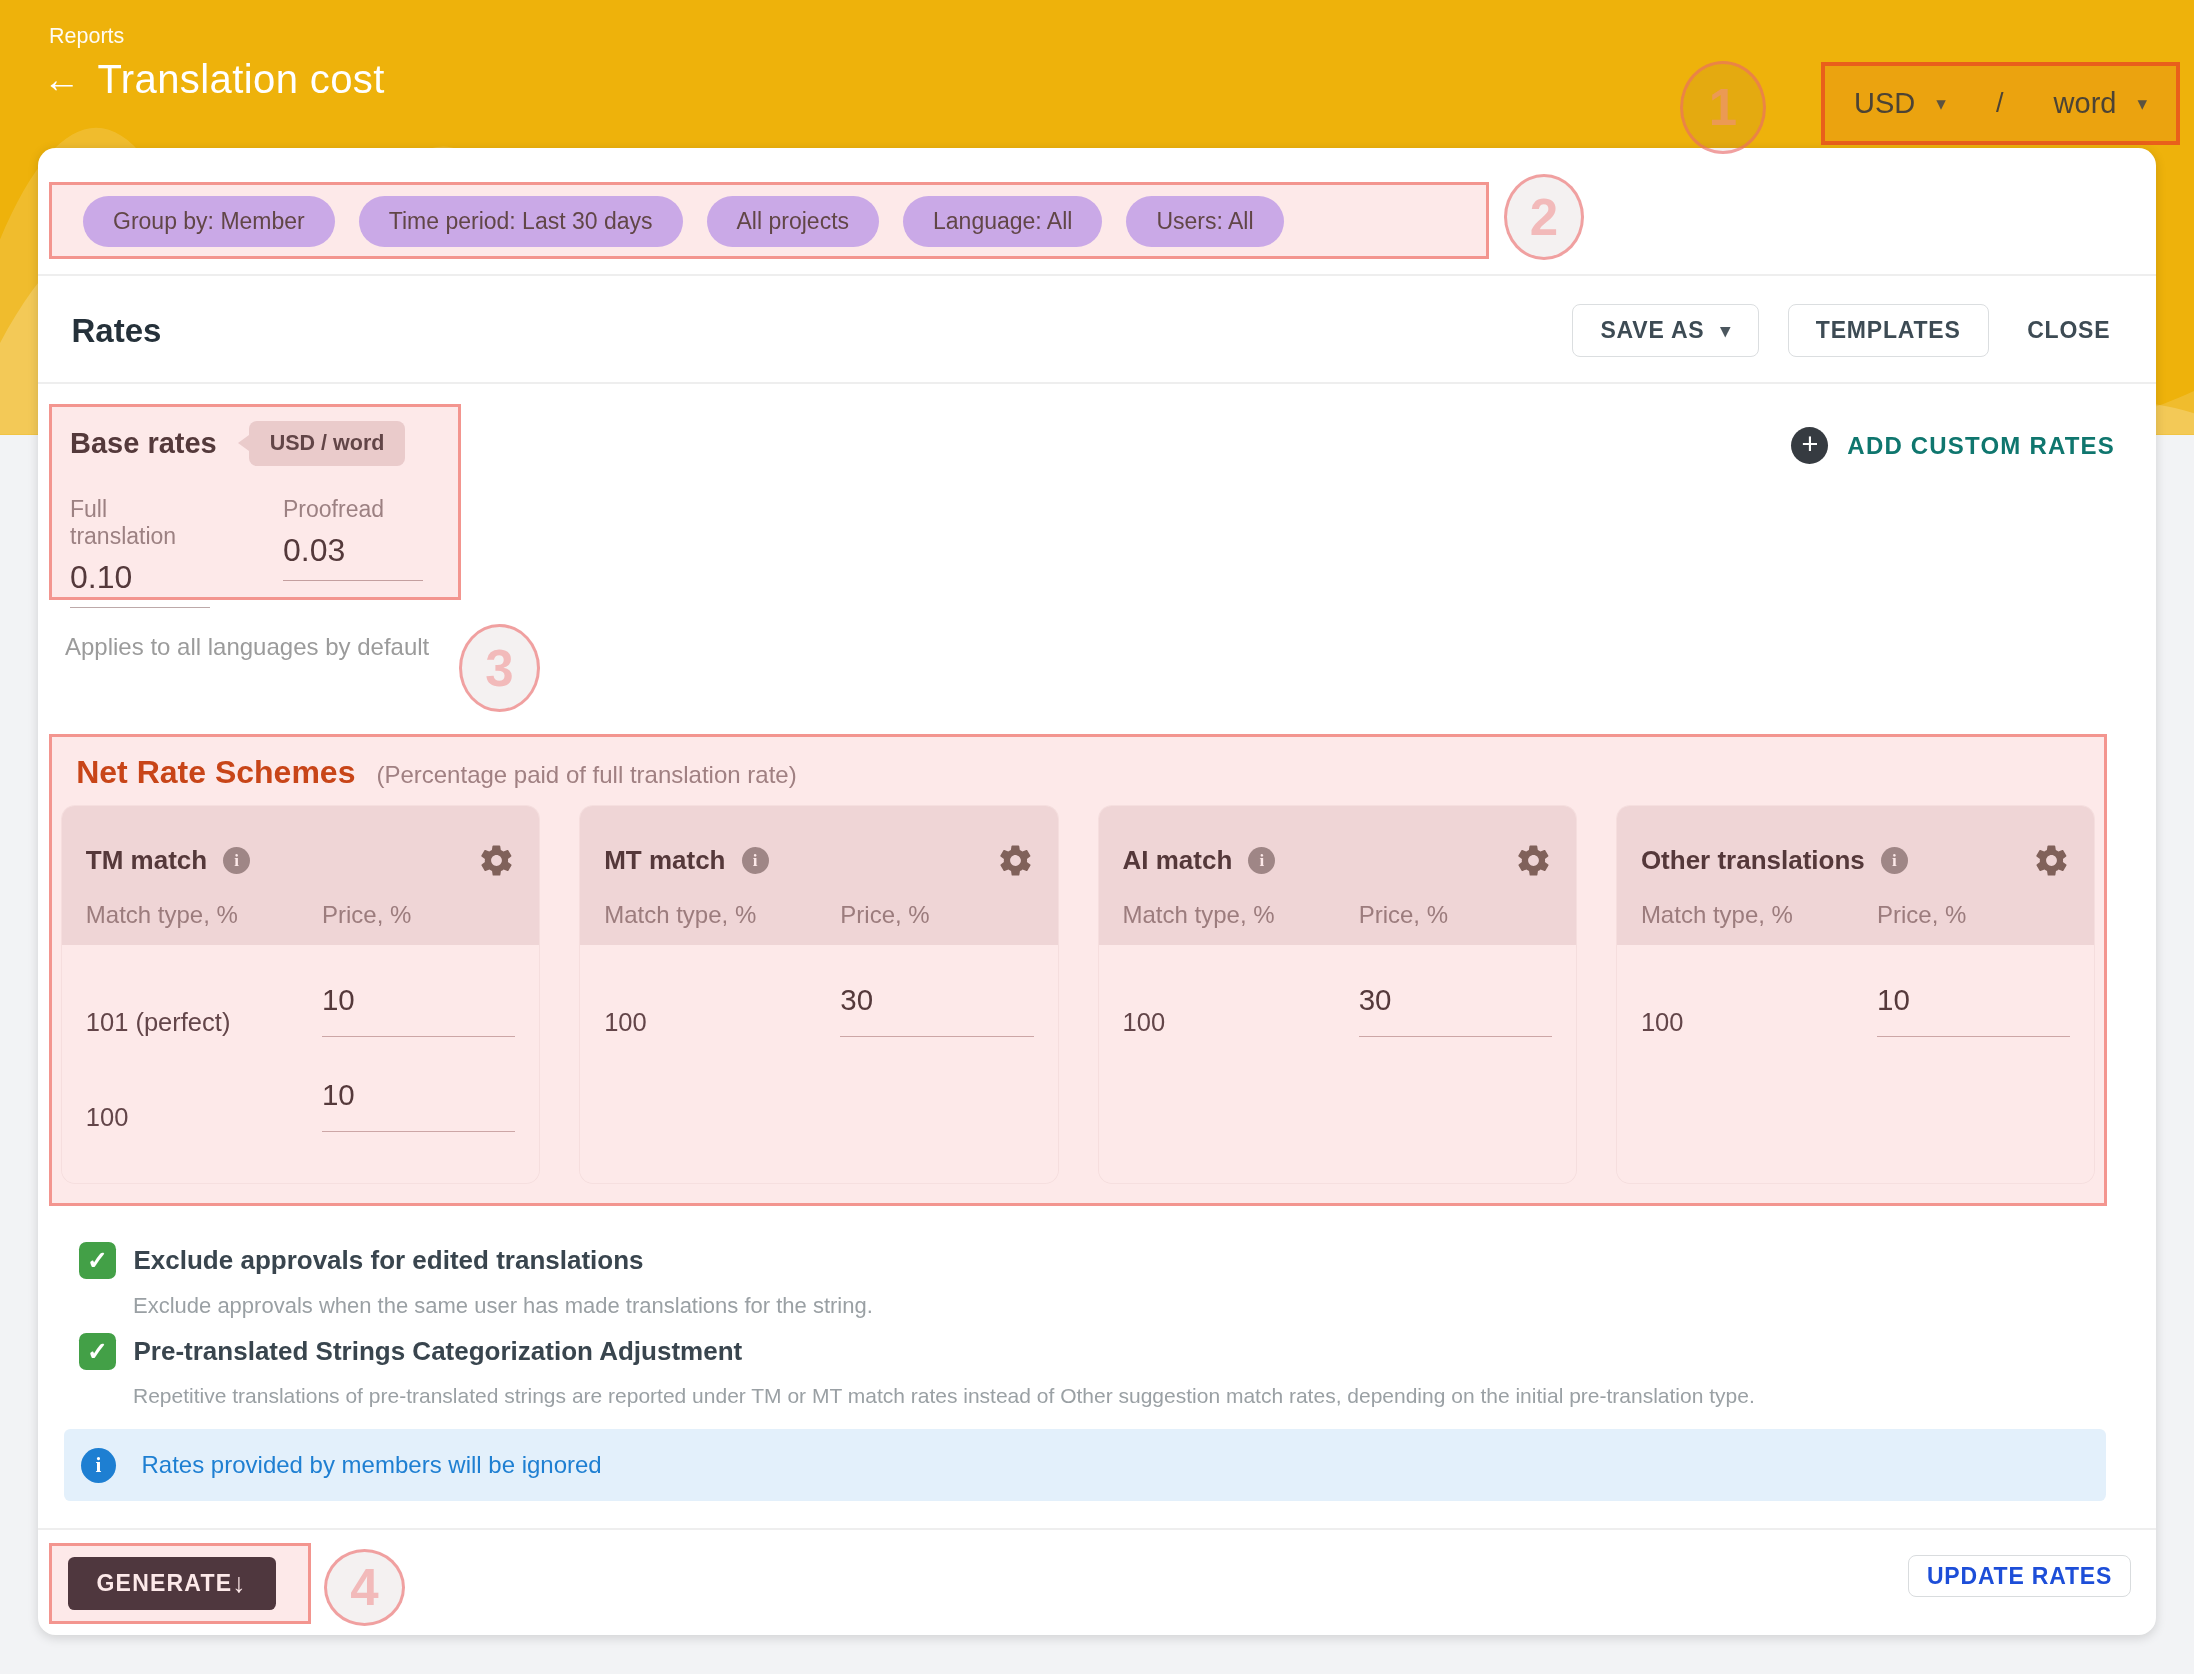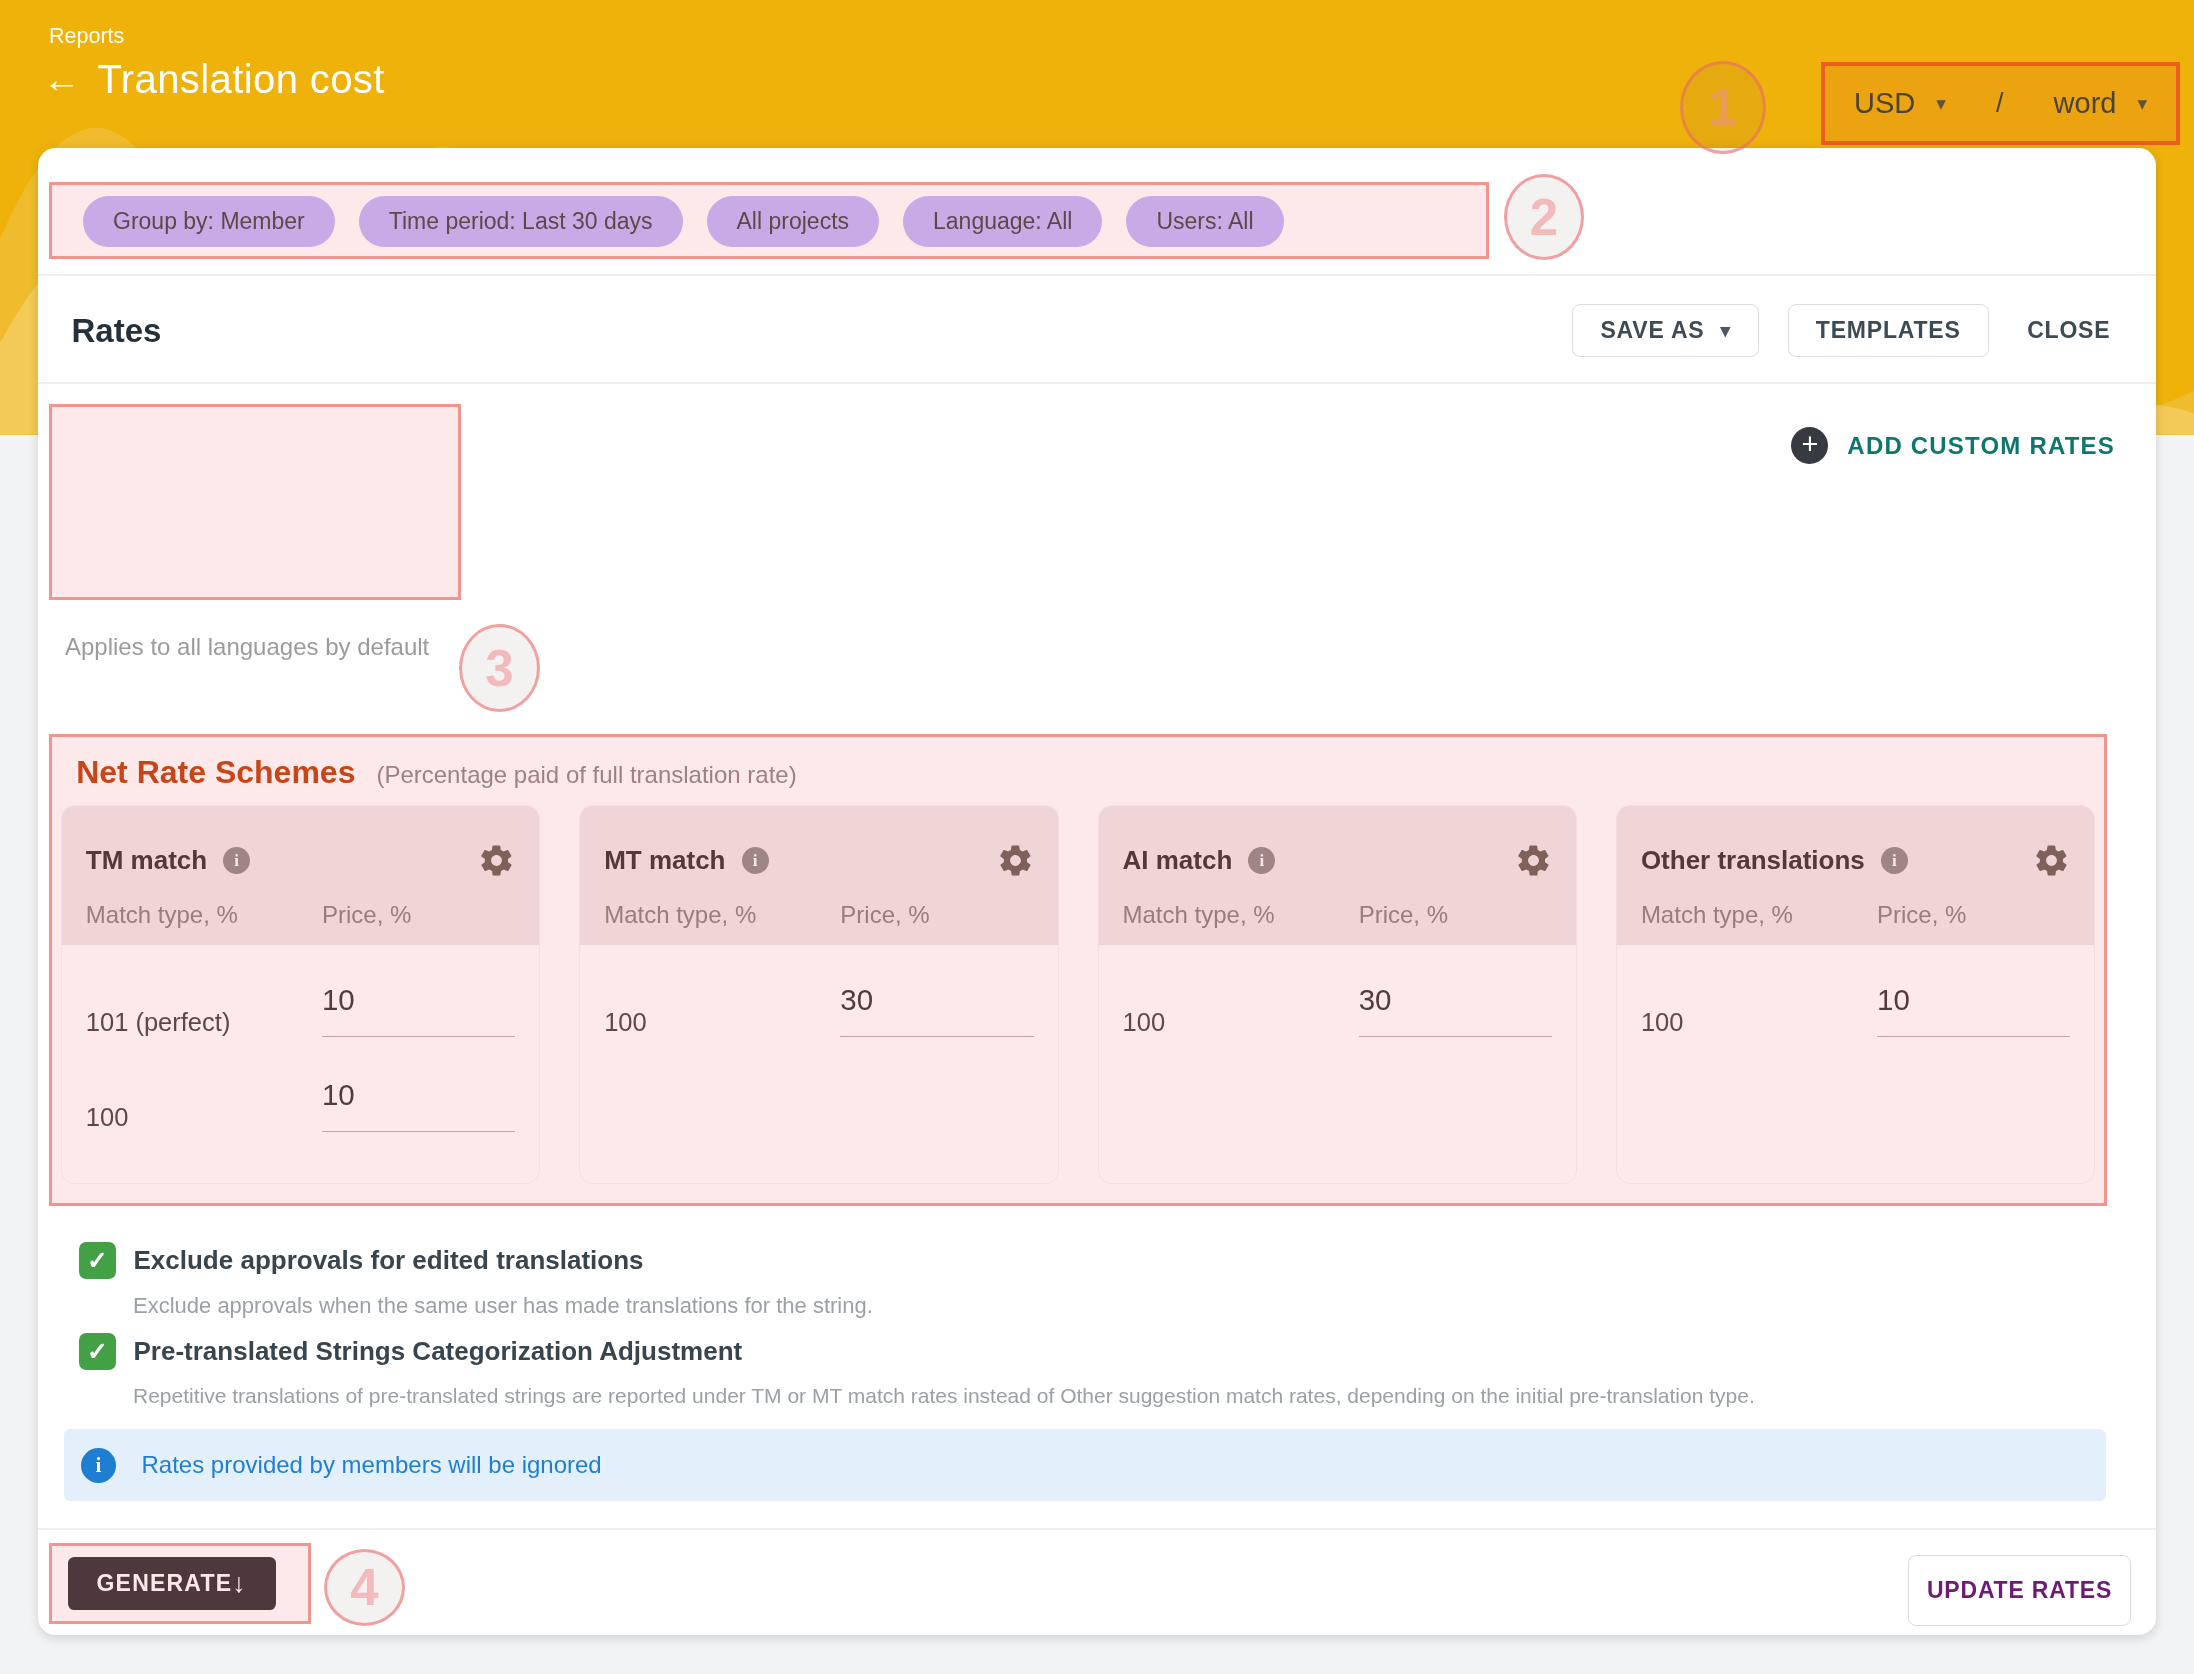--- a/index.html
+++ b/index.html
@@ -88,23 +88,23 @@
   
   .banner{position:absolute;left:25.5px;top:1281px;width:2042px;height:72px;box-sizing:border-box;border-radius:6.4px;
     background:#e3f0fb;display:flex;align-items:center;gap:25.5px;padding:0 17.5px;}
   .banner-i{width:35px;height:35px;border-radius:50%;background:#1e7fd2;color:#fff;display:flex;align-items:center;
     justify-content:center;font-size:21px;font-weight:bold;flex:none;font-family:"Liberation Serif",serif;}
   .banner-text{font-size:24px;color:#1e7fd2;}
   
   .generate-btn{position:absolute;left:29.5px;top:1409px;height:53px;background:#353039;border-radius:6.4px;color:#fff;
     display:flex;align-items:center;padding:0 29px;font-size:23px;font-weight:bold;letter-spacing:1.2px;cursor:pointer;}
   .gen-arrow{font-size:27px;font-weight:normal;}
-  .update-btn{position:absolute;left:1870px;top:1407px;width:223px;height:71px;box-sizing:border-box;border:1.6px solid #d9dcde;
+  .update-btn{position:absolute;left:1870px;top:1407px;width:223px;height:42px;box-sizing:border-box;border:1.6px solid #d9dcde;
     border-radius:8px;background:#fff;display:flex;align-items:center;justify-content:center;font-size:23px;font-weight:bold;
-    color:#701a75;letter-spacing:0.8px;cursor:pointer;}
+    color:#1d4ed8;letter-spacing:0.8px;cursor:pointer;}
   
   .hl{position:absolute;box-sizing:border-box;background:rgba(240,100,100,0.14);border:3.2px solid rgba(238,97,87,0.62);
     pointer-events:none;z-index:40;}
   .hl-chips{left:49px;top:182px;width:1440px;height:77px;}
   .hl-base{left:49px;top:404px;width:412px;height:196px;}
   .hl-net{left:49px;top:734px;width:2058px;height:472px;}
   .hl-gen{left:49px;top:1543px;width:262px;height:81px;}
   .ann{position:absolute;box-sizing:border-box;border:3.2px solid rgba(239,106,106,0.6);background:rgba(110,80,80,0.08);
     border-radius:50%;display:flex;align-items:center;justify-content:center;font-size:51px;font-weight:bold;
     color:rgba(240,140,140,0.55);pointer-events:none;z-index:41;}
@@ -160,20 +160,36 @@
           <span>SAVE AS</span>
           <span class="caret">▾</span>
         </div>
         <div class="btn">TEMPLATES</div>
         <div class="btn btn-plain">CLOSE</div>
       </div>
     </div>
 
     <div class="divider d2"></div>
 
+    <div class="base-box">
+      <div class="base-title-row">
+        <span class="base-title">Base rates</span>
+        <span class="badge">USD / word</span>
+      </div>
+      <div class="base-fields">
+        <div class="field">
+          <div class="field-label">Full translation</div>
+          <div class="field-value">0.10</div>
+        </div>
+        <div class="field">
+          <div class="field-label">Proofread</div>
+          <div class="field-value">0.03</div>
+        </div>
+      </div>
+    </div>
 
     <div class="add-custom">
       <span class="plus-circle">+</span>
       <span class="add-custom-label">ADD CUSTOM RATES</span>
     </div>
 
     <div class="note">Applies to all languages by default</div>
 
     <div class="net-box">
       <div class="net-head">

